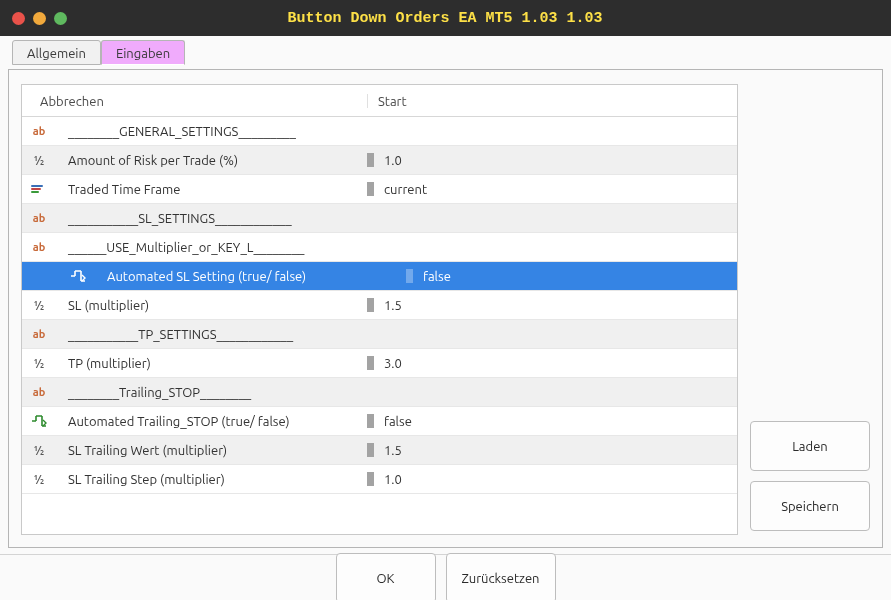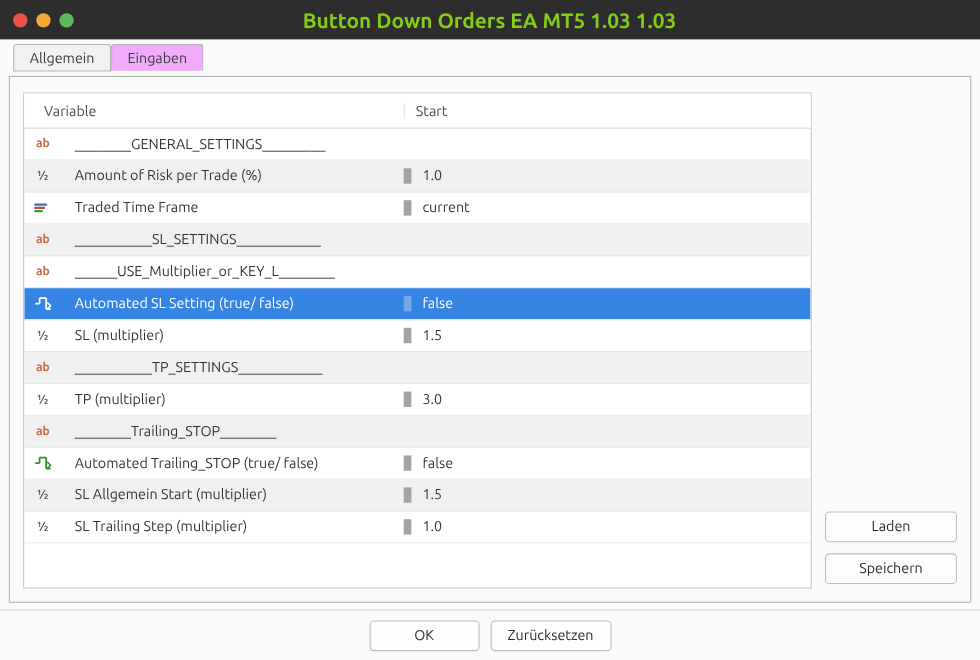--- a/index.html
+++ b/index.html
@@ -24,22 +24,23 @@
   }
   .traffic { display: flex; gap: 8px; align-items: center; }
   .tl { width: 13px; height: 13px; border-radius: 50%; }
   .tl.red { background: #e9524a; }
   .tl.yel { background: #f1a93c; }
   .tl.grn { background: #5fb95f; }
   .title-text {
     flex: 1;
     text-align: center;
     font-weight: 600;
-    font-size: 19px;
-    color: #84cc16;
+    font-size: 15px;
+    color: #fde047;
+    font-family: Liberation Mono, monospace;
   }
   .window-body {
     flex: 1;
     background: #fafafa;
     display: flex;
     flex-direction: column;
     padding: 4px 4px 0 4px;
   }
   .tabs-row {
     display: flex;
@@ -101,21 +102,21 @@
   .grid-rows { flex: 1; overflow-y: auto; }
   .row {
     display: flex;
     height: 29px;
     align-items: center;
     border-bottom: 1px solid #e7e7e7;
     font-size: 13px;
     color: #333;
   }
   .row.alt { background: #f0f0f0; }
-  .row.sel { background: #3584e4; color: #ffffff; }
+  .row.sel { background: #3584e4; color: #ffffff; padding-left: 39px; }
   .row .cell-var {
     flex: 0 0 345px;
     display: flex;
     align-items: center;
     padding-left: 8px;
     gap: 20px;
     white-space: nowrap;
     overflow: hidden;
   }
   .row .cell-val {
@@ -153,21 +154,21 @@
     flex-direction: column;
     justify-content: flex-end;
     gap: 10px;
     padding-bottom: 4px;
   }
   .btn {
     border: 1px solid #bdbdbd;
     background: #fdfdfd;
     color: #2b2b2b;
     font-size: 13px;
-    padding: 6px 0;
+    padding: 17px 0;
     border-radius: 4px;
     text-align: center;
     cursor: pointer;
   }
   .footer {
     height: 46px;
     border-top: 1px solid #d4d4d4;
     background: #fafafa;
     display: flex;
     justify-content: center;
@@ -193,21 +194,21 @@
 
 <div class="window-body">
   <div class="tabs-row">
     <div class="tab inactive">Allgemein</div>
     <div class="tab active">Eingaben</div>
   </div>
 
   <div class="panel">
     <div class="grid-wrap">
       <div class="grid-header">
-        <div class="col-var">Variable</div>
+        <div class="col-var">Abbrechen</div>
         <div class="col-val">Start</div>
       </div>
       <div class="grid-rows" id="grid-rows">
           <div class="row">
             <div class="cell-var">
               <span class="ico ico-ab">ab</span>
               <span>________GENERAL_SETTINGS_________</span>
             </div>
             <div class="cell-val"></div>
           </div>
@@ -291,21 +292,21 @@
                   <path d="M12 9 L15 12 L12 15" fill="none" stroke="#2e8b2e" stroke-width="1.4" transform="translate(0,-3)"></path>
                 </svg>
               </span>
               <span>Automated Trailing_STOP (true/ false)</span>
             </div>
             <div class="cell-val">false</div>
           </div>
           <div class="row alt">
             <div class="cell-var">
               <span class="ico ico-half">½</span>
-              <span>SL Allgemein Start (multiplier)</span>
+              <span>SL Trailing Wert (multiplier)</span>
             </div>
             <div class="cell-val">1.5</div>
           </div>
           <div class="row">
             <div class="cell-var">
               <span class="ico ico-half">½</span>
               <span>SL Trailing Step (multiplier)</span>
             </div>
             <div class="cell-val">1.0</div>
           </div>

